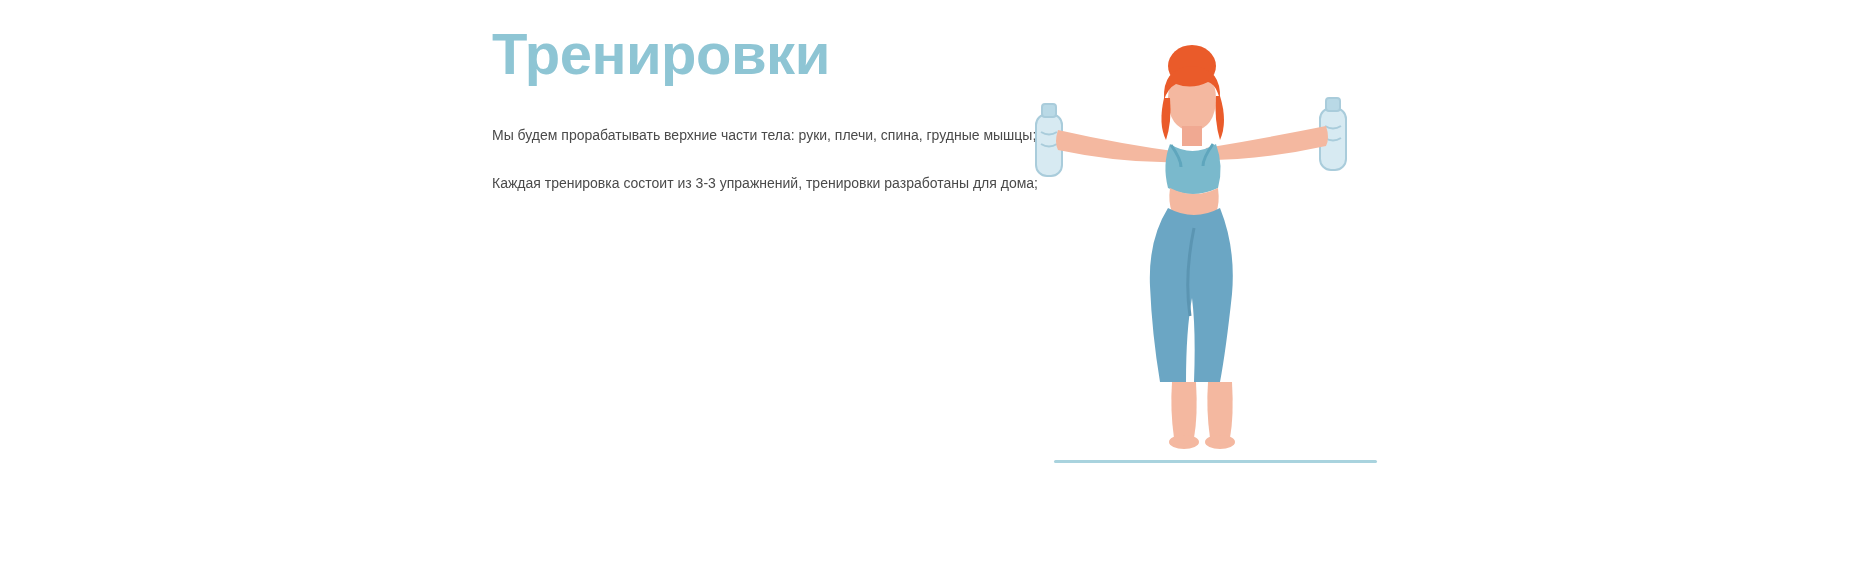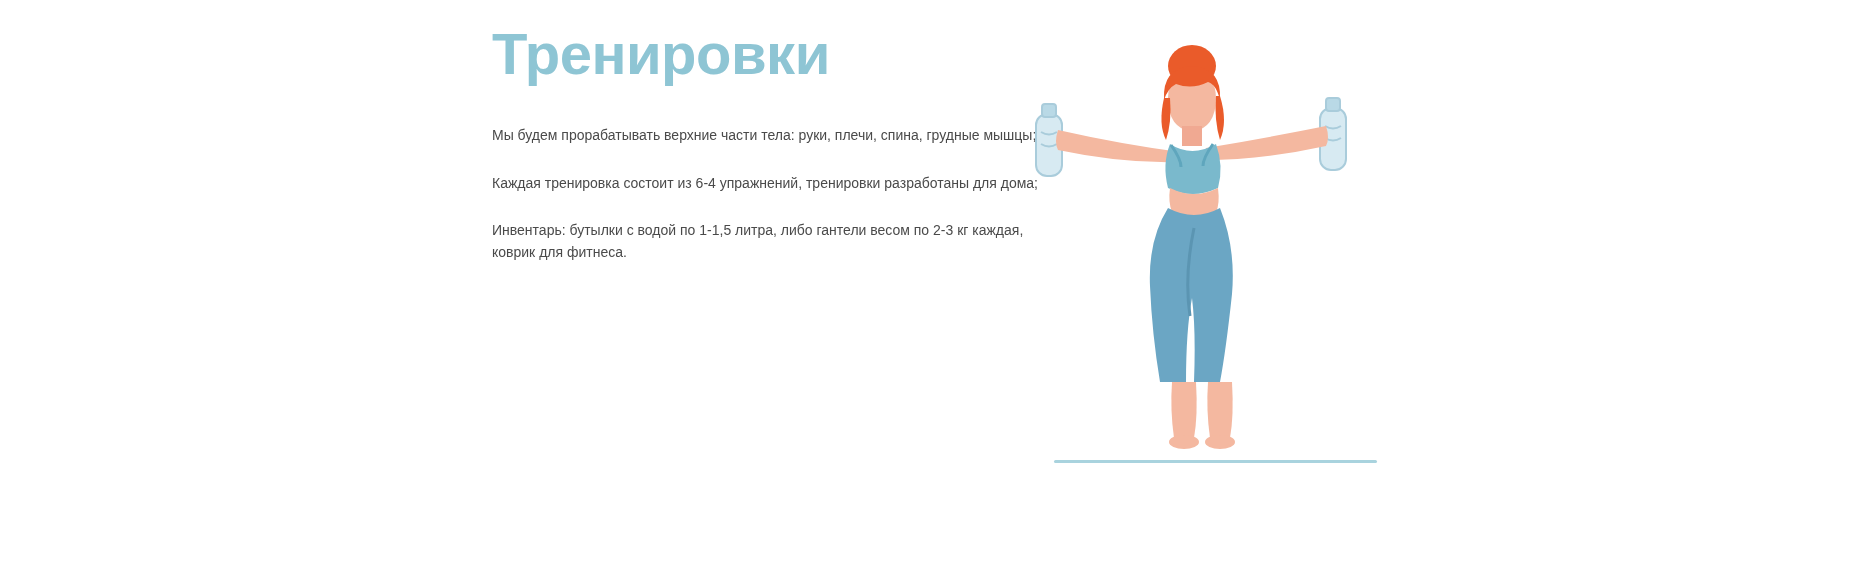--- a/index.html
+++ b/index.html
@@ -77,22 +77,21 @@
 </head>
 <body>
 
 <div class="slide">
 
   <div class="content">
     <h1 class="title">Тренировки</h1>
 
     <div class="paragraphs">
       <p class="para">Мы будем прорабатывать верхние части тела: руки, плечи, спина, грудные мышцы;</p>
-      <p class="para">Каждая тренировка состоит из 6-4 упражнений, тренировки разработаны для дома;</p>
-      <p class="para">Инвентарь: бутылки с водой по 1-1,5 литра, либо гантели весом по 2-3 кг каждая, коврик для фитнеса.</p>
+      <p class="para">Каждая тренировка состоит из 3-3 упражнений, тренировки разработаны для дома;</p>
     </div>
   </div>
 
   <div class="illustration">
     <svg width="380" height="420" viewBox="0 0 380 420" xmlns="http://www.w3.org/2000/svg">
 
       <g>
         <rect x="6" y="74" width="26" height="62" rx="11" fill="#d7eaf2" stroke="#a9ccdb" stroke-width="2"></rect>
         <rect x="12" y="64" width="14" height="13" rx="3" fill="#b9d9e6" stroke="#a9ccdb" stroke-width="2"></rect>
         <path d="M11 92 q8 5 16 0" stroke="#a9ccdb" stroke-width="2" fill="none"></path>

